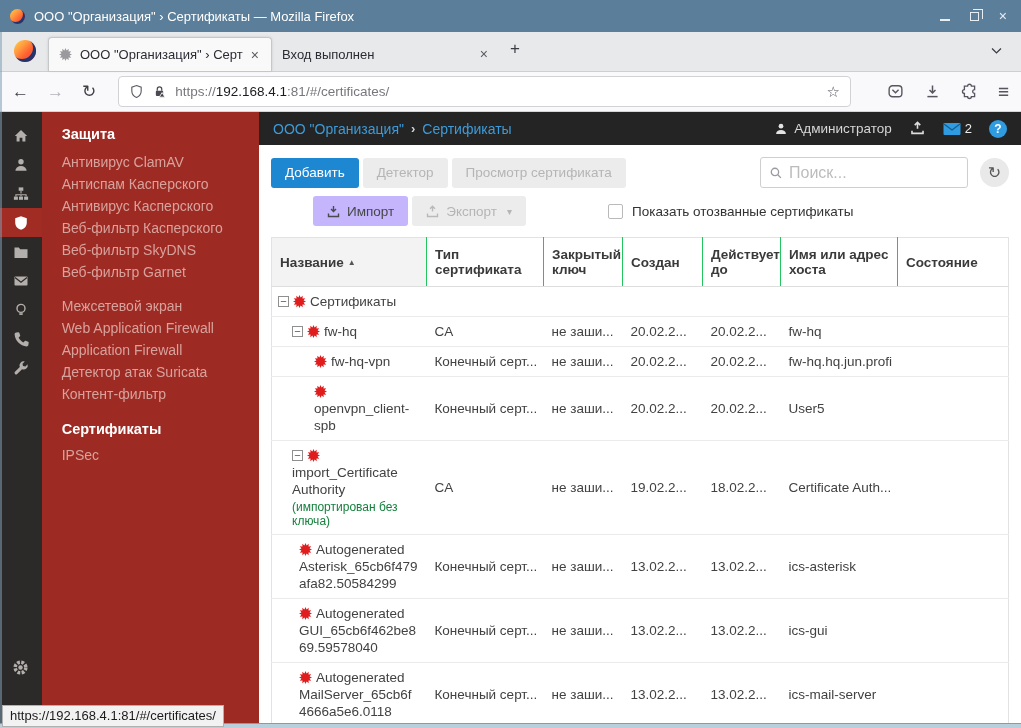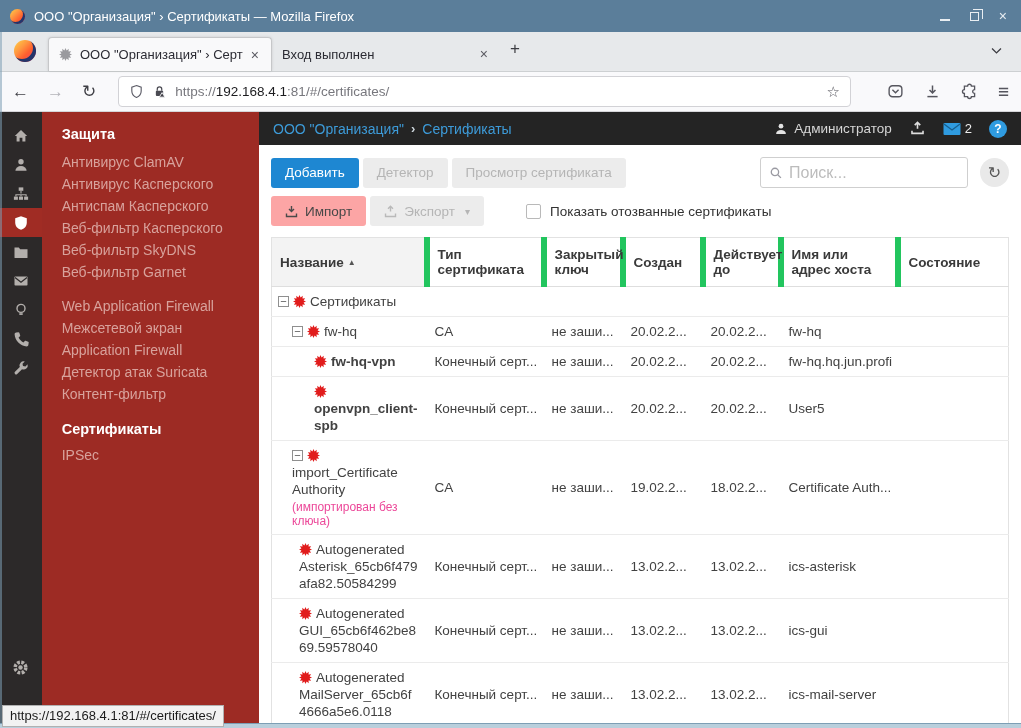--- a/index.html
+++ b/index.html
@@ -58,45 +58,45 @@
   .ah-right { margin-left:auto; display:flex; align-items:center; gap:17px; }
   .ah-user { display:flex; align-items:center; gap:6px; color:#d6d6d6; font-size:13.5px; }
   .ah-mail { display:flex; align-items:center; gap:4px; color:#efefef; font-size:13px; }
   .help-circle { width:18px; height:18px; border-radius:50%; background:#2f9be0; color:#fff; font-weight:bold; font-size:12px; display:flex; align-items:center; justify-content:center; }
 
   .page { padding:12px; flex:1; overflow:hidden; }
   .toolbar { display:flex; align-items:center; gap:4px; }
   .btn { height:30px; padding:0 14px; border:none; border-radius:3px; font-size:13.5px; font-family:inherit; display:inline-flex; align-items:center; gap:7px; }
   .btn.primary { background:#1e87d2; color:#fff; }
   .btn.disabled { background:#ececec; color:#b5b5b5; }
-  .btn.gray { background:#fca5a5; color:#474747; }
+  .btn.gray { background:#c4b5fd; color:#474747;margin-left:42px; }
   .searchwrap { margin-left:auto; width:208px; height:31px; border:1px solid #cfcfcf; border-radius:3px; background:#fff; display:flex; align-items:center; padding:0 8px; }
   .searchwrap input { border:none; outline:none; flex:1; font-size:16px; font-family:inherit; color:#444; margin-left:6px; min-width:0; }
   .searchwrap input::placeholder { color:#bcbcbc; }
   .refresh-btn { width:29px; height:29px; border-radius:50%; background:#e9e9e9; border:none; color:#555; font-size:16px; margin-left:8px; display:flex; align-items:center; justify-content:center; }
   .toolbar2 { display:flex; align-items:center; gap:4px; margin-top:8px; }
   .caret { font-size:10px; margin-left:3px; }
-  .chkwrap { display:flex; align-items:center; gap:9px; margin-left:38px; font-size:13.5px; color:#333; }
+  .chkwrap { display:flex; align-items:center; gap:9px; margin-left:78px; font-size:13.5px; color:#333; }
   .checkbox { width:15px; height:15px; border:1px solid #b9b9b9; border-radius:2px; background:#fff; flex:0 0 auto; }
 
   
   table.grid { border-collapse:collapse; table-layout:fixed; width:737px; margin-top:11px; border:1px solid #e2e2e2; font-size:13.5px; color:#424242; }
-  .grid th { font-weight:600; color:#3a3a3a; text-align:left; padding:9px 8px; border-right:6px solid #22c55e; border-bottom:1px solid #dedede; background:#fff; vertical-align:middle; }
+  .grid th { font-weight:600; color:#3a3a3a; text-align:left; padding:9px 8px; border-right:1px solid #22c55e; border-bottom:1px solid #dedede; background:#fff; vertical-align:middle; }
   .grid th:first-child { background:#f3f3f3; }
   .grid th:last-child { border-right:none; }
   .grid td { padding:6px 8px; vertical-align:middle; border-top:1px solid #ebebeb; background:#fff; overflow:hidden; white-space:nowrap; }
   .grid tr:first-child td { border-top:none; }
   .namecell { white-space:normal !important; overflow-wrap:anywhere; line-height:17px; }
   .lvl0 { padding-left:6px !important; }
   .lvl1 { padding-left:20px !important; }
   .lvl1b { padding-left:27px !important; }
-  .lvl2 { padding-left:42px !important;font-weight:bold; }
+  .lvl2 { padding-left:42px !important; }
   .expander { display:inline-block; width:11px; height:11px; border:1px solid #8f8f8f; background:#fff; color:#555; font-size:11px; line-height:9px; text-align:center; vertical-align:1px; margin-right:4px; }
   .seal { color:#e11c1c; vertical-align:-2px; margin-right:4px; }
-  .note { color:#ec4899; font-size:12px; line-height:14px; margin-top:2px; }
+  .note { color:#15803d; font-size:12px; line-height:14px; margin-top:2px; }
   .sortarrow { font-size:8px; color:#555; margin-left:4px; vertical-align:2px; }
 
   
   .status-tip { position:absolute; left:2px; bottom:1px; background:#f2f2f2; border:1px solid #b1b1b1; padding:2px 7px 3px; font-size:13px; color:#1b1b1b; z-index:5; }
   .bottom-strip { position:absolute; left:0; right:0; bottom:0; height:5px; background:#b9cfdc; border-top:1px solid #7d9fb5; z-index:4; }
   .left-strip { position:absolute; left:0; top:32px; bottom:0; width:2px; background:#7d9fb5; opacity:.55; z-index:3; }
 </style>
 </head>
 <body>
 
@@ -229,28 +229,28 @@
         <svg width="17" height="17" viewBox="0 0 16 16">
           <circle cx="8" cy="8" r="5" fill="none" stroke="currentColor" stroke-width="3.3" stroke-dasharray="2.6 1.35"></circle>
           <circle cx="8" cy="8" r="2.1" fill="currentColor"></circle>
         </svg>
       </div>
   </div>
 
   <div class="sidebar">
     <div class="sb-title">Защита</div>
     <div class="sb-item">Антивирус ClamAV</div>
+    <div class="sb-item">Антиспам Касперского</div>
     <div class="sb-item">Антивирус Касперского</div>
-    <div class="sb-item">Антиспам Касперского</div>
     <div class="sb-item">Веб-фильтр Касперского</div>
     <div class="sb-item">Веб-фильтр SkyDNS</div>
     <div class="sb-item">Веб-фильтр Garnet</div>
     <div class="sb-gap"></div>
+    <div class="sb-item">Межсетевой экран</div>
     <div class="sb-item">Web Application Firewall</div>
-    <div class="sb-item">Межсетевой экран</div>
     <div class="sb-item">Application Firewall</div>
     <div class="sb-item">Детектор атак Suricata</div>
     <div class="sb-item">Контент-фильтр</div>
     <div class="sb-title active">Сертификаты</div>
     <div class="sb-item">IPSec</div>
   </div>
 
   <div class="content">
     <div class="appheader">
       <span class="crumb">ООО "Организация"</span>

